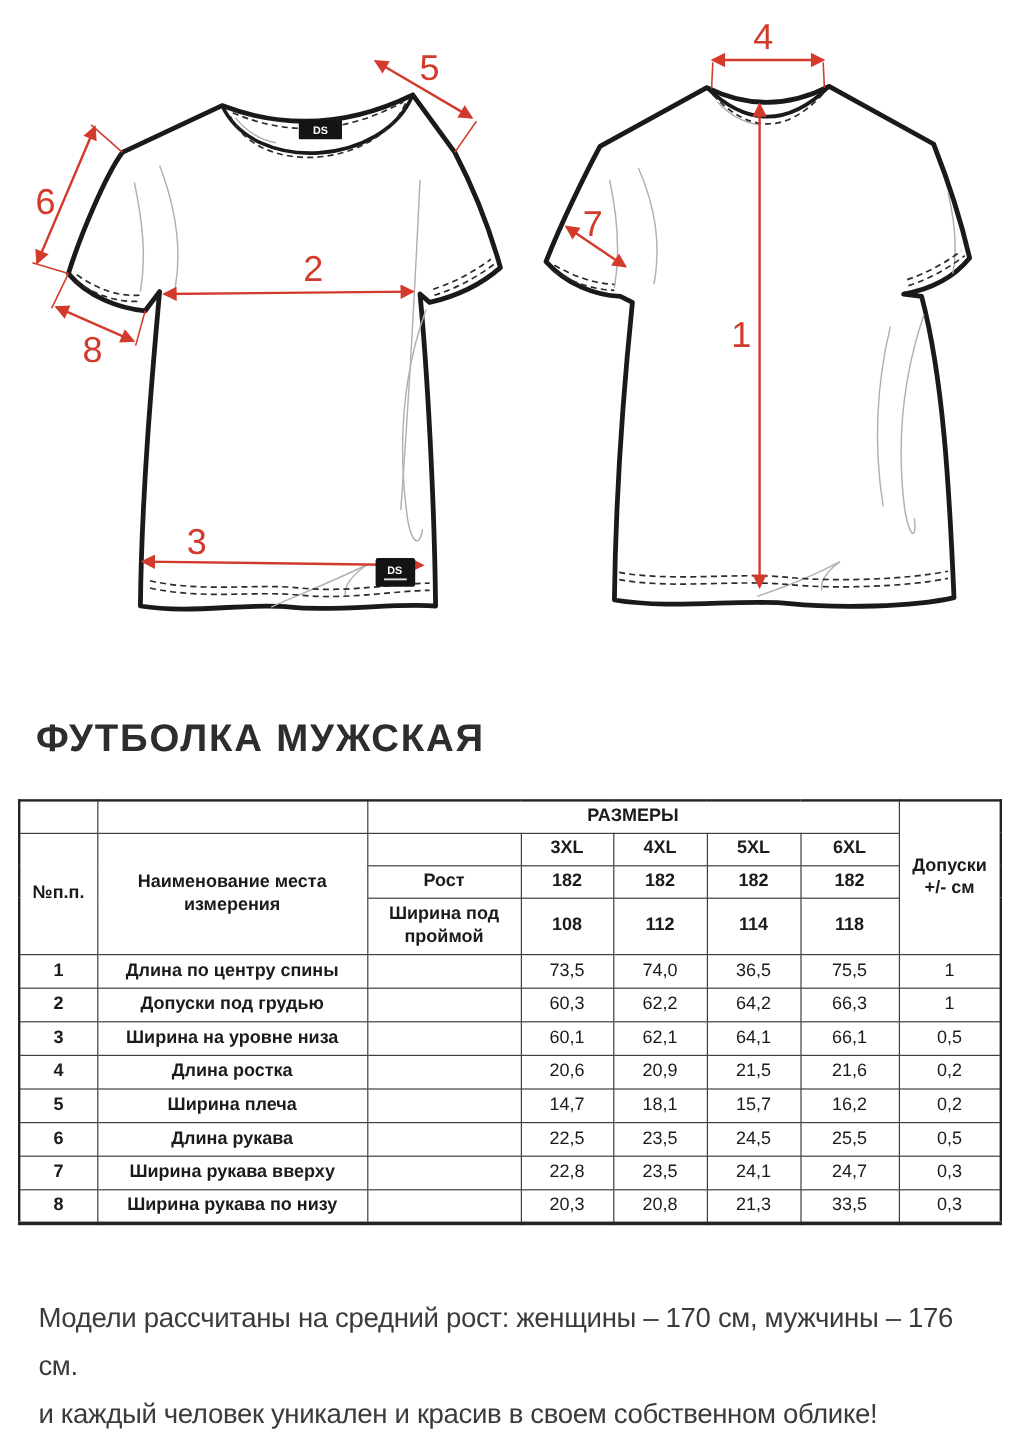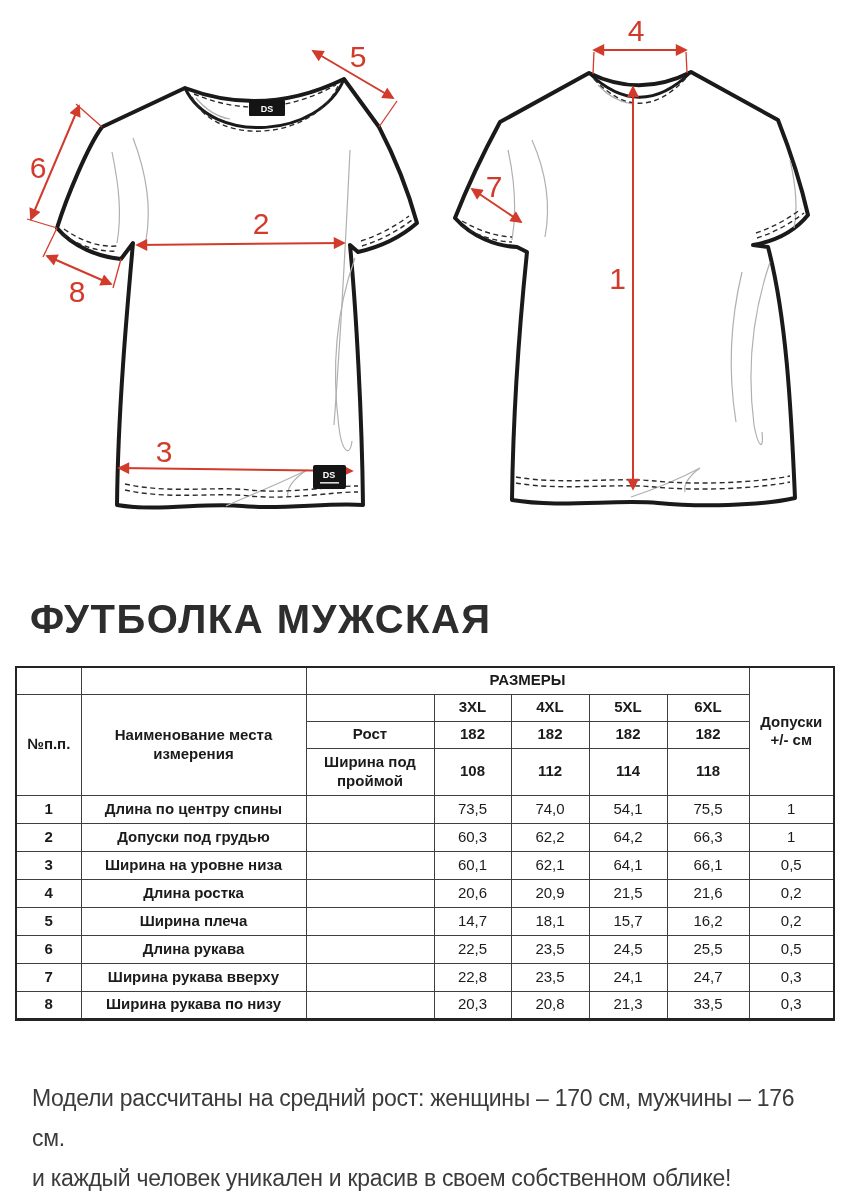--- a/index.html
+++ b/index.html
@@ -3,21 +3,21 @@
 <meta charset="utf-8">
 <style>
   html,body{margin:0;padding:0;background:#ffffff;}
   .page{
     position:relative;width:841px;height:1200px;background:#ffffff;
     font-family:"Liberation Sans","DejaVu Sans",sans-serif;overflow:hidden;
   }
   .diagram-svg{position:absolute;left:0;top:0;}
   .page-title{
     position:absolute;left:30px;top:597px;
-    font-size:40px;font-weight:bold;letter-spacing:1.5px;
+    font-size:32px;font-weight:bold;letter-spacing:1.5px;
     color:#2d2d2d;white-space:nowrap;
   }
   table.size-table{
     position:absolute;left:15px;top:666px;width:818px;
     border-collapse:collapse;table-layout:fixed;
     border:2px solid #242424;border-bottom-width:3px;
     color:#1b1b1b;
   }
   table.size-table td{
     border:1px solid #3f3f3f;
@@ -206,21 +206,21 @@
         <td class="b">114</td>
         <td class="b">118</td>
       </tr>
 
       <tr class="r">
         <td class="b">1</td>
         <td class="b name">Длина по центру спины</td>
         <td></td>
         <td>73,5</td>
         <td>74,0</td>
-        <td>54,1</td>
+        <td>36,5</td>
         <td>75,5</td>
         <td>1</td>
       </tr>
       <tr class="r">
         <td class="b">2</td>
         <td class="b name">Допуски под грудью</td>
         <td></td>
         <td>60,3</td>
         <td>62,2</td>
         <td>64,2</td>

